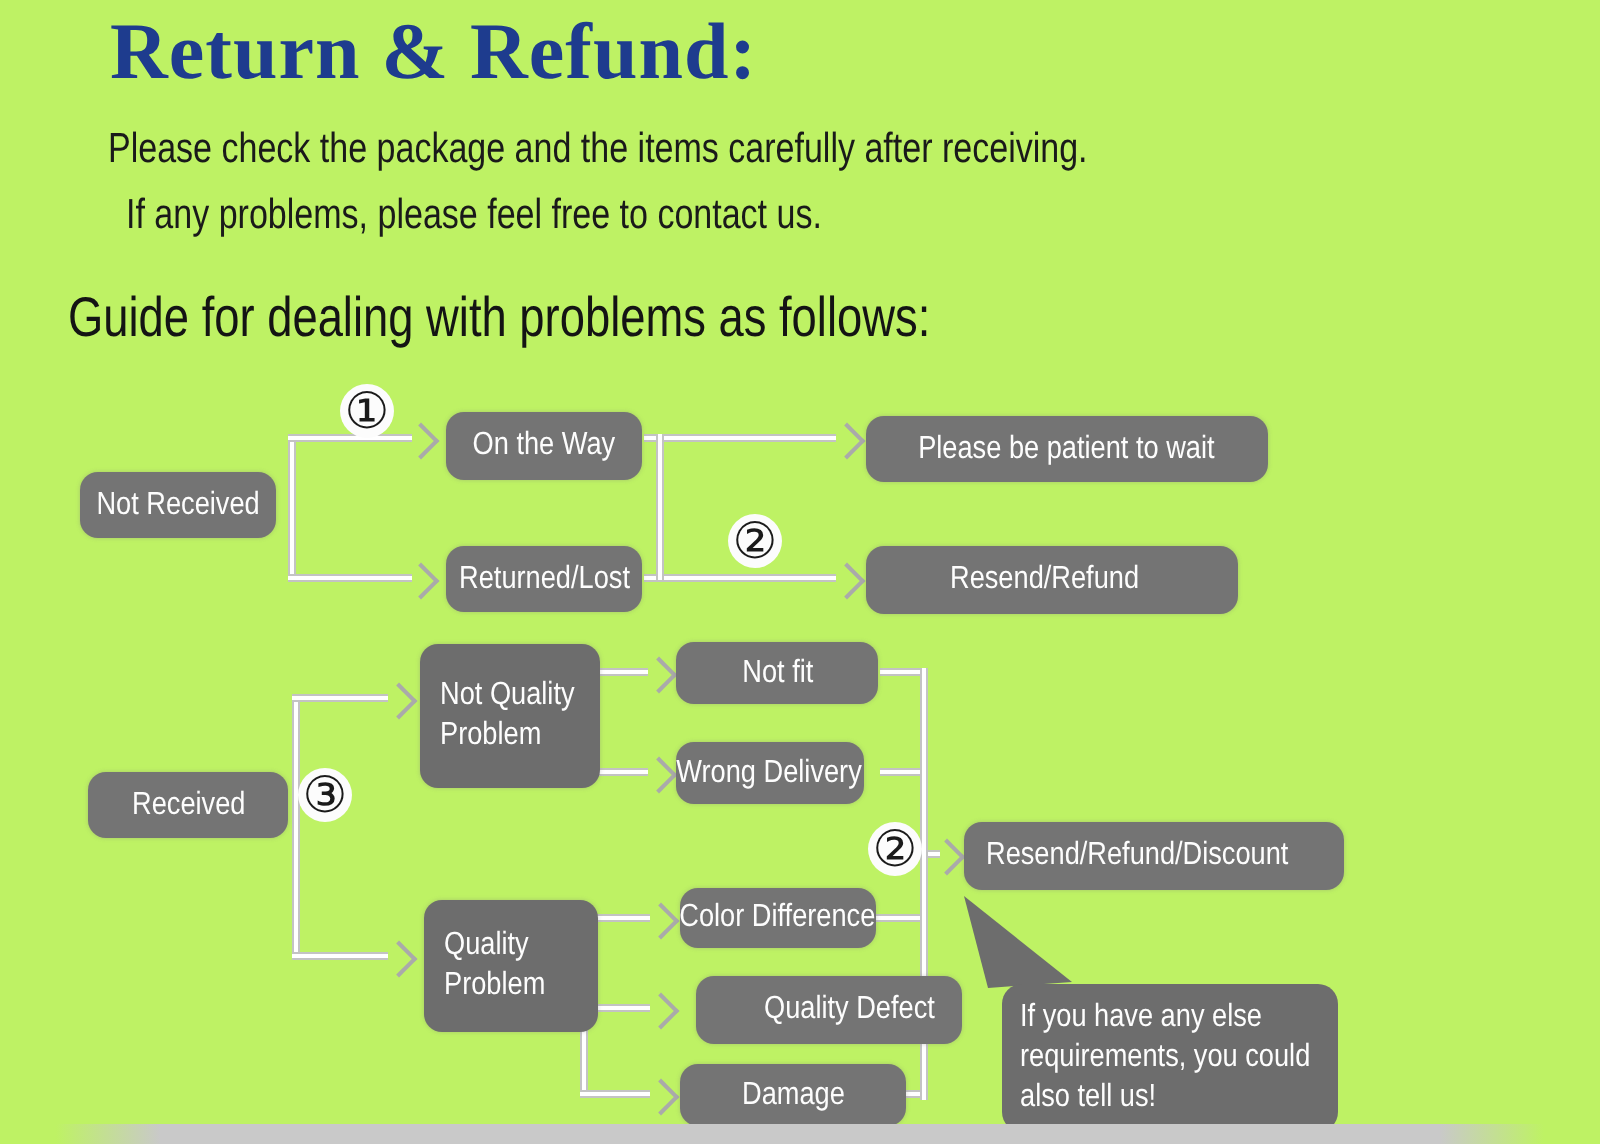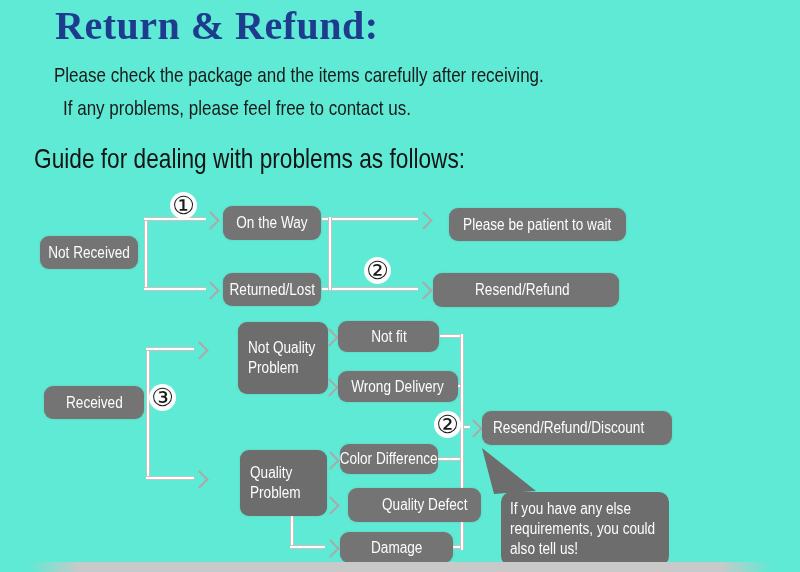--- a/index.html
+++ b/index.html
@@ -1,19 +1,19 @@
 <!DOCTYPE html>
 <html><head>
 <meta charset="utf-8">
 <style>
   html,body{margin:0;padding:0;}
   body{background:#ffffff;}
   .canvas{
     position:relative;width:800px;height:572px;overflow:hidden;
-    background:#5eead4;
+    background:#bef264;
     font-family:"Liberation Sans",sans-serif;
   }
   
   .title{
     position:absolute;left:55px;top:2px;margin:0;
     font-family:"Liberation Serif",serif;font-weight:bold;
     font-size:40px;color:#1e3c8e;letter-spacing:0.5px;white-space:nowrap;
   }
   .sub{
     position:absolute;margin:0;color:#1a1a1a;font-size:21px;white-space:nowrap;
@@ -29,21 +29,21 @@
   
   .node{
     position:absolute;background:#747474;color:#fdfdfd;border-radius:9px;
     display:flex;align-items:center;justify-content:center;
     font-size:16px;box-shadow:0 0 2px rgba(120,120,120,.35);
   }
   .node>span{display:inline-block;transform:scaleX(0.85);transform-origin:50% 50%;white-space:nowrap;}
   .node.la{justify-content:center;padding-left:10px;}
   .node.la>span{transform-origin:0 50%;}
   .node.ml>span{white-space:normal;line-height:1.26;}
-  .node.dark{background:#6d6d6d;margin-left:28px;}
+  .node.dark{background:#6d6d6d;}
   
   .hl,.vl{position:absolute;background:#ffffff;border:0 solid #c3c3c3;}
   .hl{height:2px;border-top-width:1.5px;border-bottom-width:1.5px;}
   .vl{width:2px;border-left-width:1.5px;border-right-width:1.5px;}
   .ah{
     position:absolute;width:11px;height:11px;
     border-top:2.5px solid #aaaaaa;border-right:2.5px solid #aaaaaa;
     transform:rotate(45deg);
   }
   
@@ -127,37 +127,37 @@
 
   <div class="node" style="left:40px;top:236px;width:98px;height:33px;">
       <span>Not Received</span>
     </div>
   <div class="node" style="left:223px;top:206px;width:98px;height:34px;">
       <span>On the Way</span>
     </div>
   <div class="node" style="left:223px;top:273px;width:98px;height:33px;">
       <span>Returned/Lost</span>
     </div>
-  <div class="node" style="left:449px;top:208px;width:177px;height:33px;">
+  <div class="node" style="left:433px;top:208px;width:201px;height:33px;">
       <span>Please be patient to wait</span>
     </div>
   <div class="node la" style="left:433px;top:273px;width:176px;height:34px;">
       <span>Resend/Refund</span>
     </div>
 
   <div class="node" style="left:44px;top:386px;width:100px;height:33px;">
       <span>Received</span>
     </div>
   <div class="node la ml dark" style="left:210px;top:322px;width:80px;height:72px;">
       <span style="width:84px;">Not Quality Problem</span>
     </div>
   <div class="node" style="left:338px;top:321px;width:101px;height:31px;">
       <span>Not fit</span>
     </div>
-  <div class="node" style="left:338px;top:371px;width:120px;height:31px;align-items:center;">
+  <div class="node" style="left:338px;top:371px;width:94px;height:31px;align-items:center;">
       <span>Wrong Delivery</span>
     </div>
 
   <div class="node la ml dark" style="left:212px;top:450px;width:77px;height:66px;">
       <span style="width:80px;">Quality Problem</span>
     </div>
   <div class="node" style="left:340px;top:444px;width:98px;height:30px;">
       <span>Color Difference</span>
     </div>
   <div class="node la" style="left:348px;top:488px;width:97px;height:34px;padding-left:36px;">

